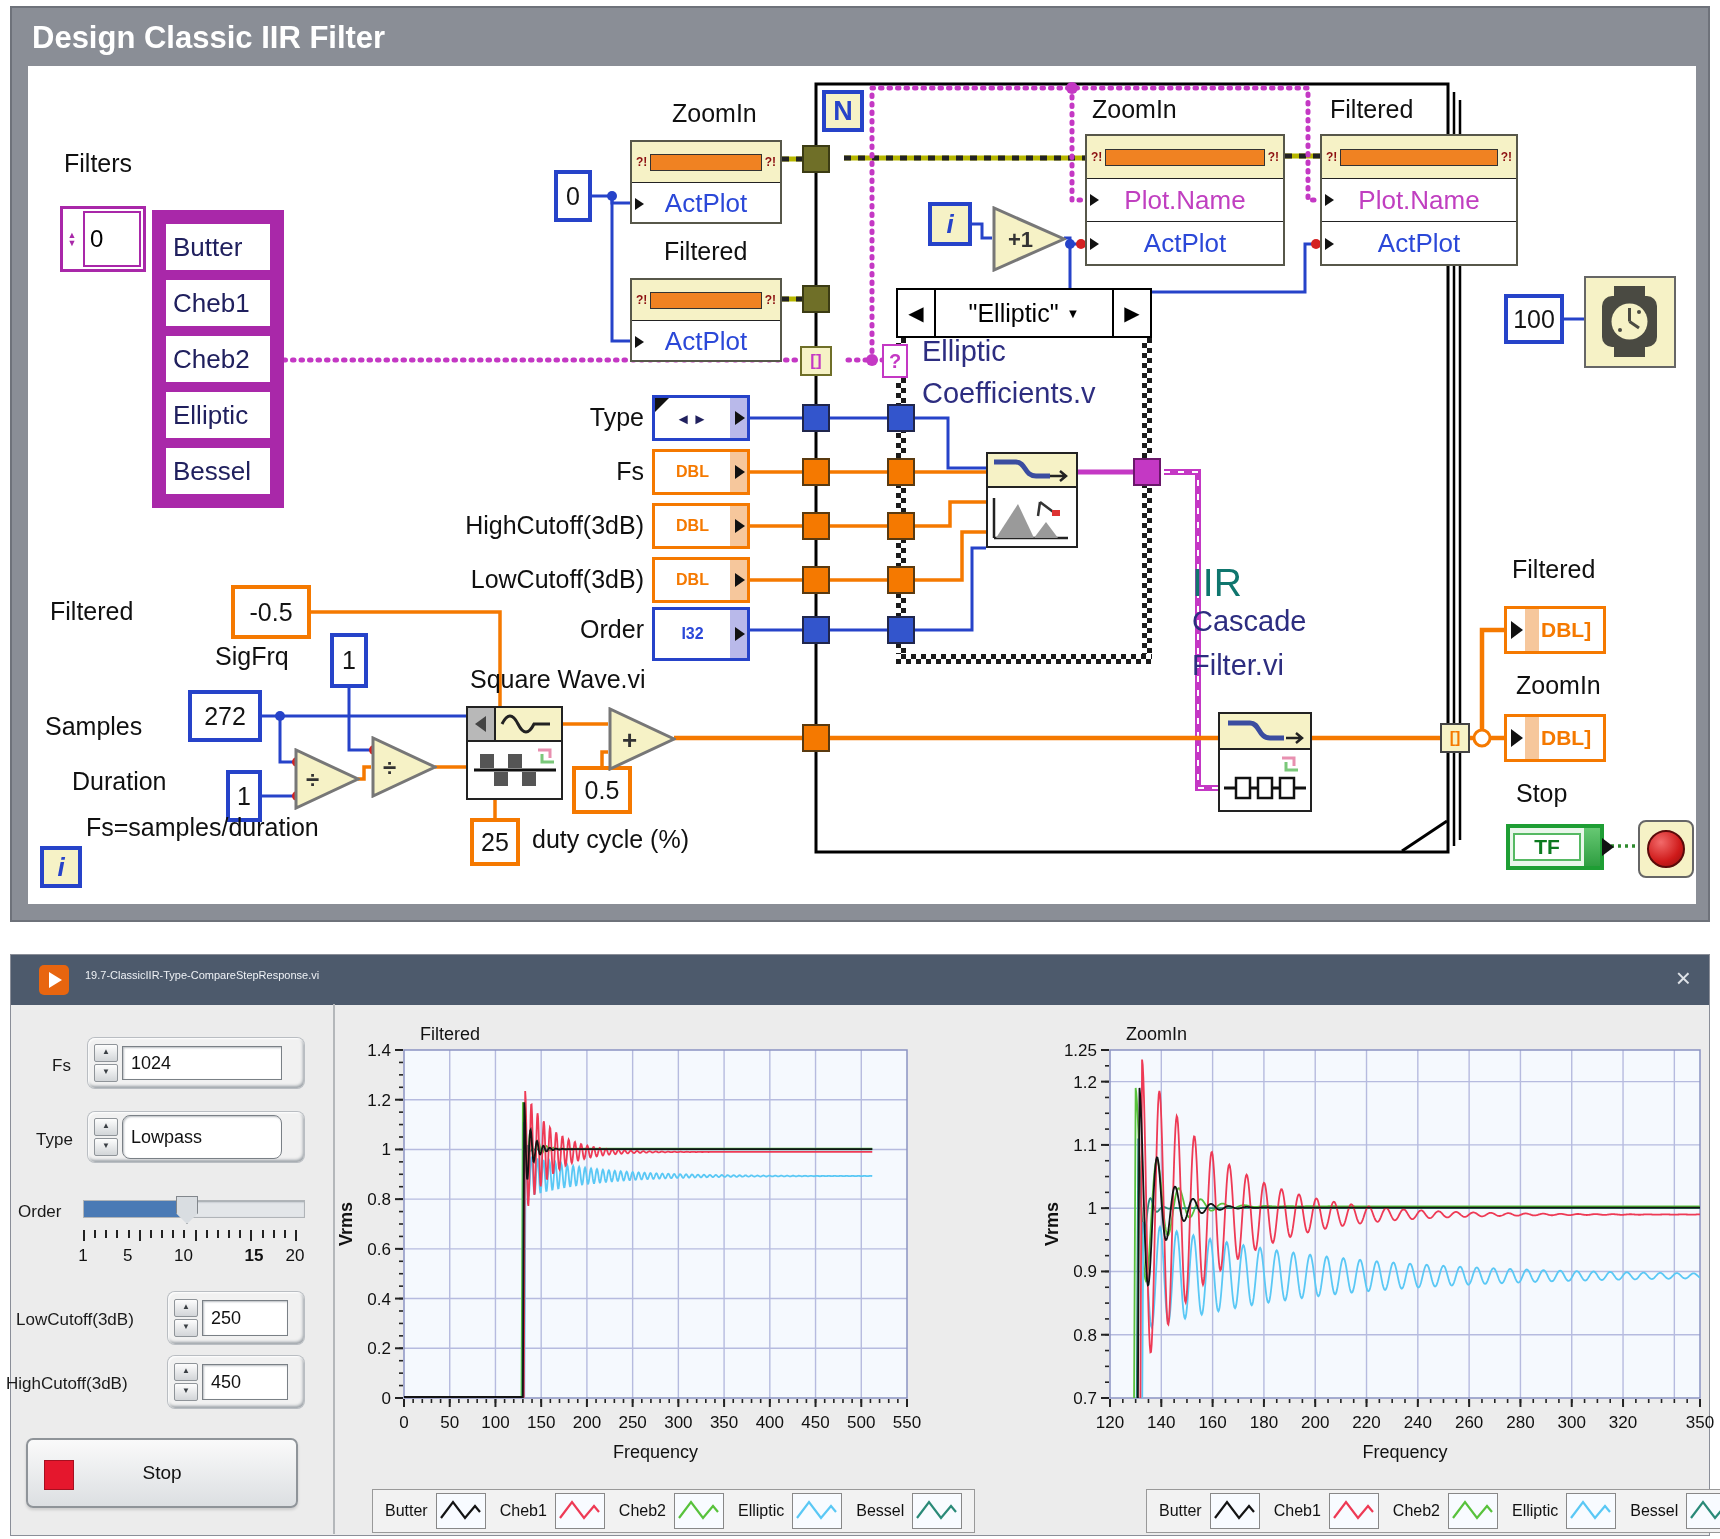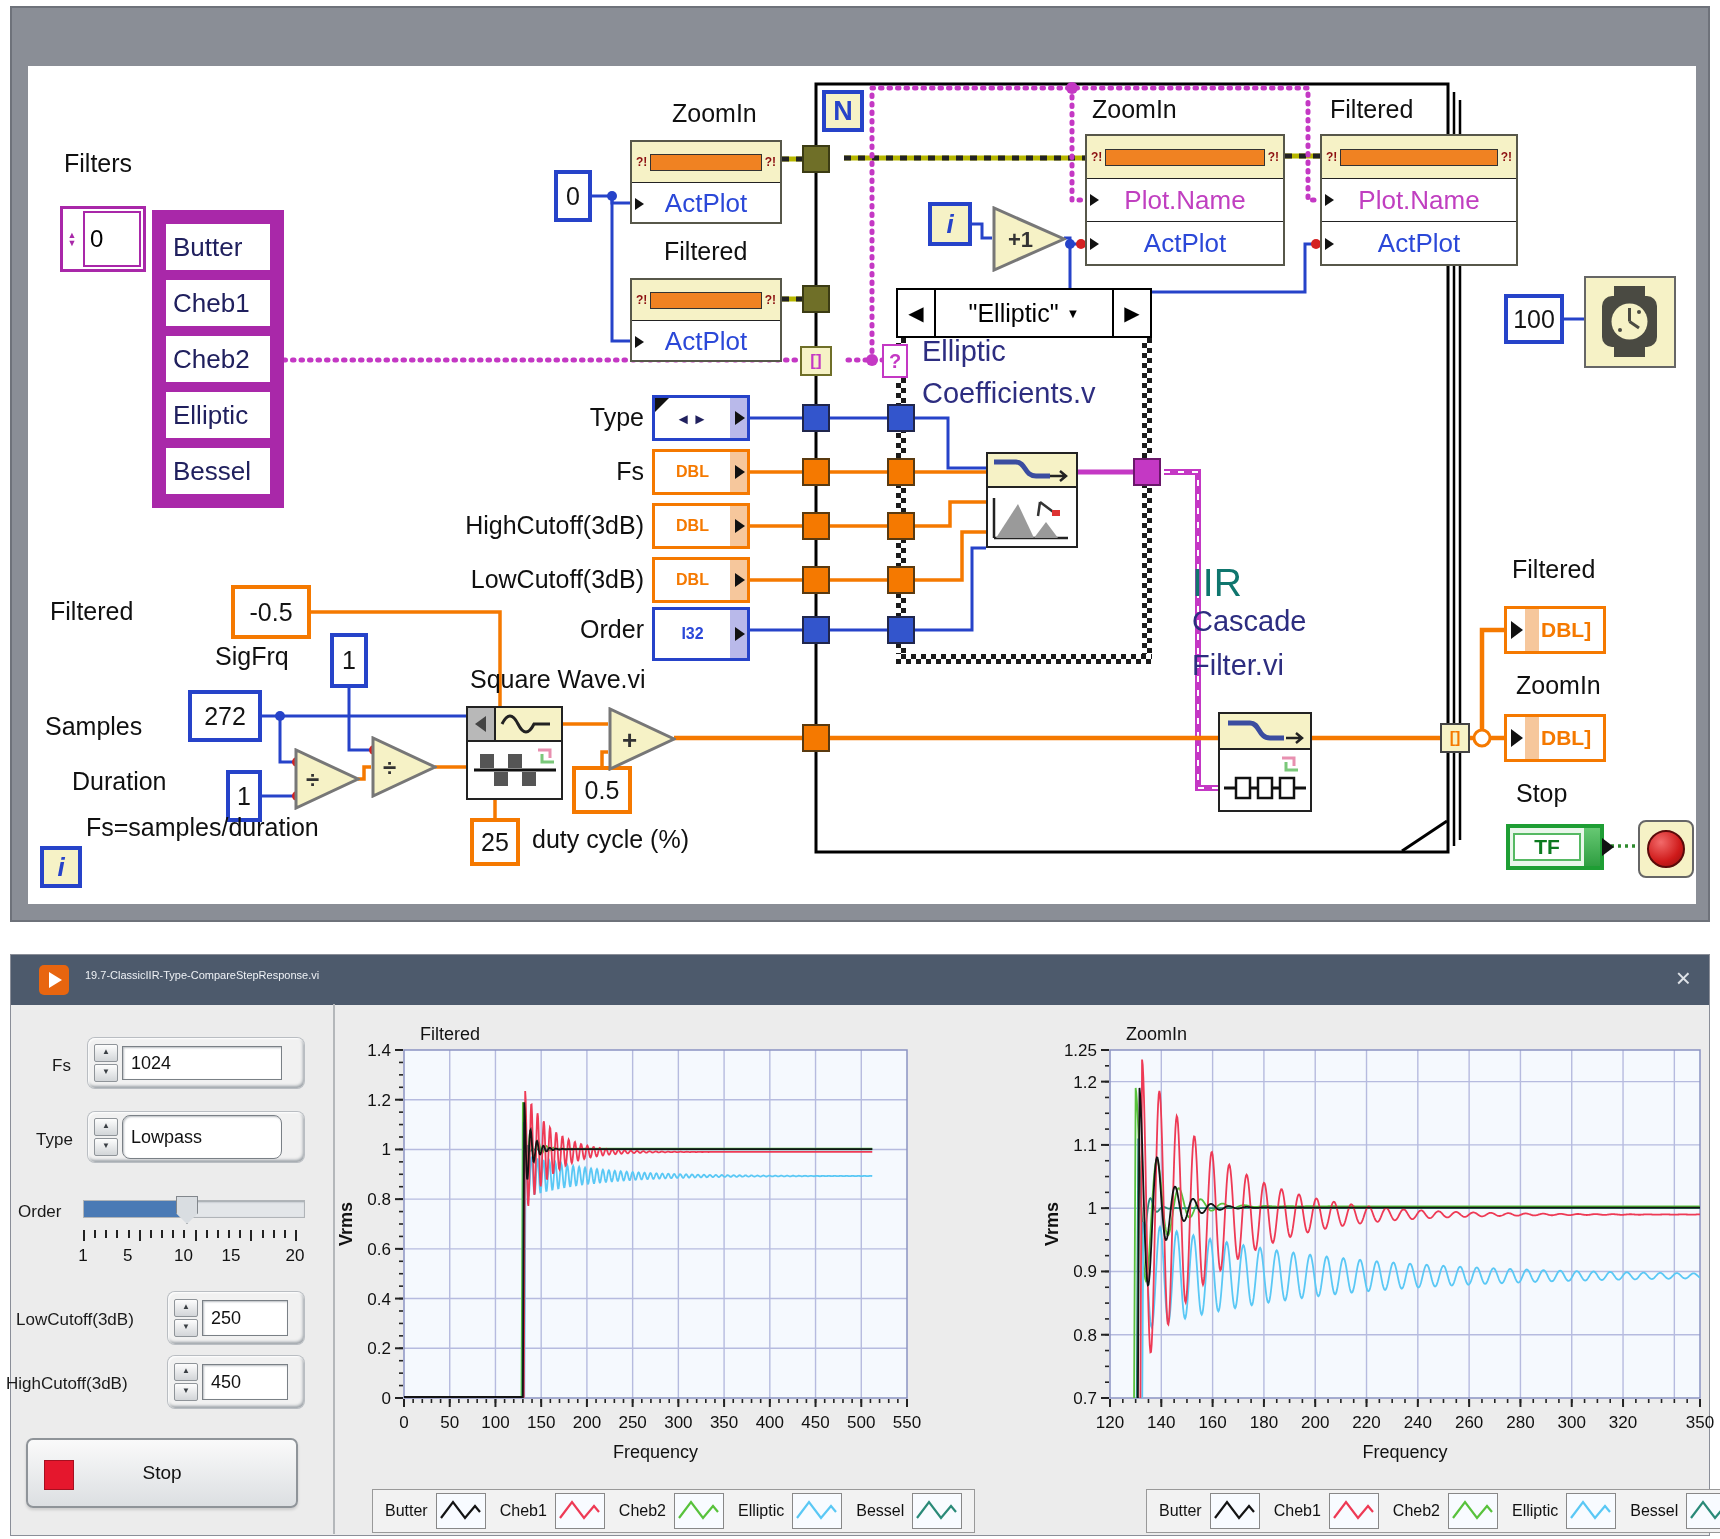--- a/index.html
+++ b/index.html
@@ -86,20 +86,21 @@
   .tri-icon{position:absolute;}
   .icon-top{position:absolute;background:#f6f2c6;border:2px solid #222;box-sizing:border-box;}
   .icon-bot{position:absolute;background:#fff;border:2px solid #222;border-top:none;box-sizing:border-box;}
 </style>
 </head>
 <body>
 
 <div id="page">
 
   <div id="bd-win">
+    <div id="bd-title">Design Classic IIR Filter</div>
     <div id="bd-inner"></div>
   </div>
 
   <svg id="bd-svg">
 
     <rect x="816" y="84" width="632" height="768" fill="none" stroke="#000" stroke-width="3"></rect>
     <line x1="1454" y1="92" x2="1454" y2="846" stroke="#000" stroke-width="2.5"></line>
     <line x1="1460" y1="100" x2="1460" y2="840" stroke="#000" stroke-width="2.5"></line>
     <polygon points="1402,850 1446,850 1446,822" fill="#fff"></polygon>
     <line x1="1402" y1="851" x2="1447" y2="821" stroke="#000" stroke-width="3"></line>
@@ -520,21 +521,21 @@
       <div class="otick maj" style="left: 167.368px;"></div>
       <div class="otick" style="left: 178.526px;"></div>
       <div class="otick" style="left: 189.684px;"></div>
       <div class="otick" style="left: 200.842px;"></div>
       <div class="otick maj" style="left: 212px;"></div>
     </div>
   <div id="order-ticklabels">
       <span class="oticklbl" style="left: 0px;">1</span>
       <span class="oticklbl" style="left: 44.6316px;">5</span>
       <span class="oticklbl" style="left: 100.421px;">10</span>
-      <span class="oticklbl" style="left: 148px;">15</span>
+      <span class="oticklbl" style="left: 171px; font-weight: bold;">15</span>
       <span class="oticklbl" style="left: 212px;">20</span>
     </div>
 
   <div class="fp-lbl" style="left:16px;top:1310px;">LowCutoff(3dB)</div>
   <div class="spinctl" style="left:168px;top:1292px;width:136px;height:52px;">
     <div class="spinner">
         <div class="spinbtn">▲</div>
         <div class="spinbtn">▼</div>
       </div>
     <div class="spinfield" style="width:86px;height:36px;">250</div>

